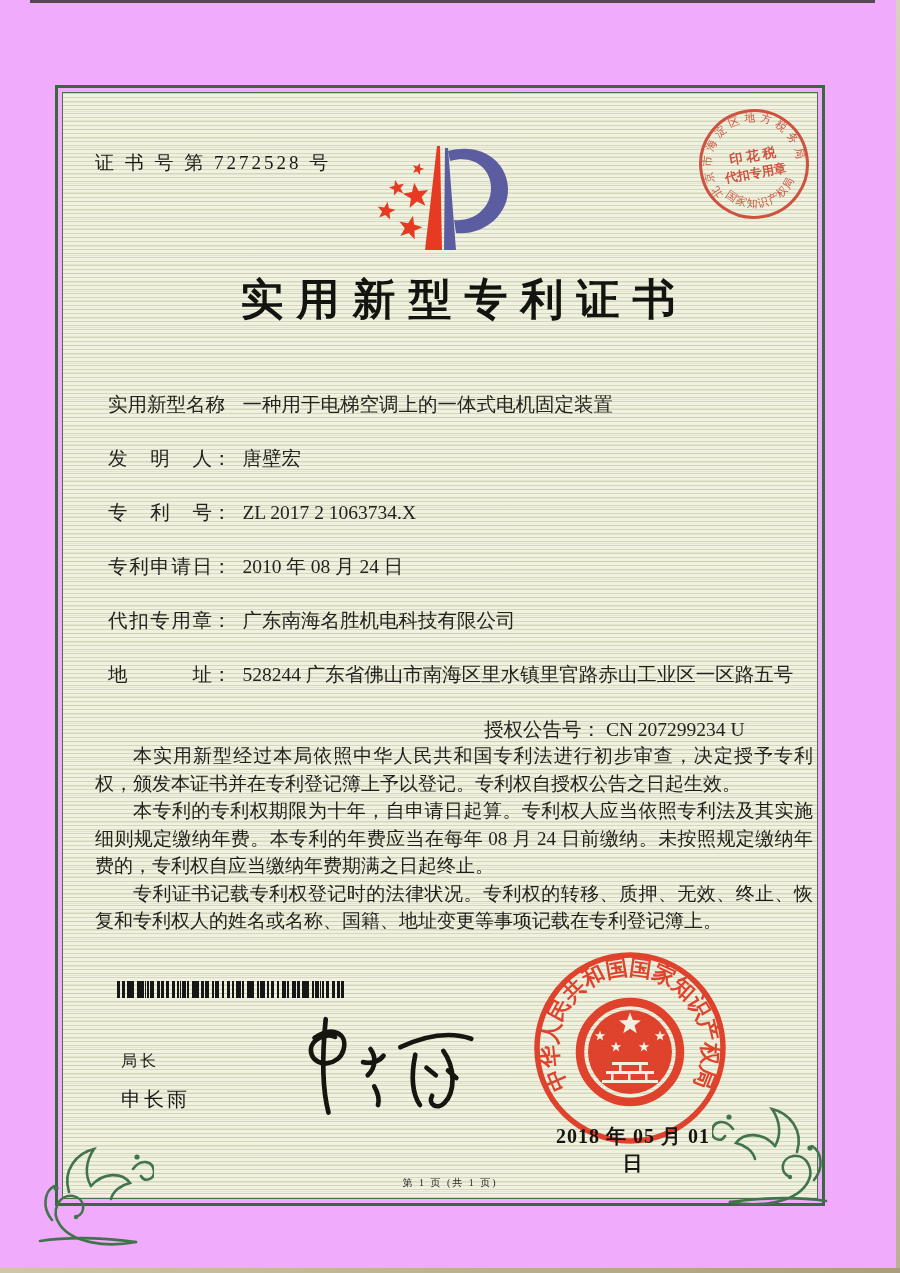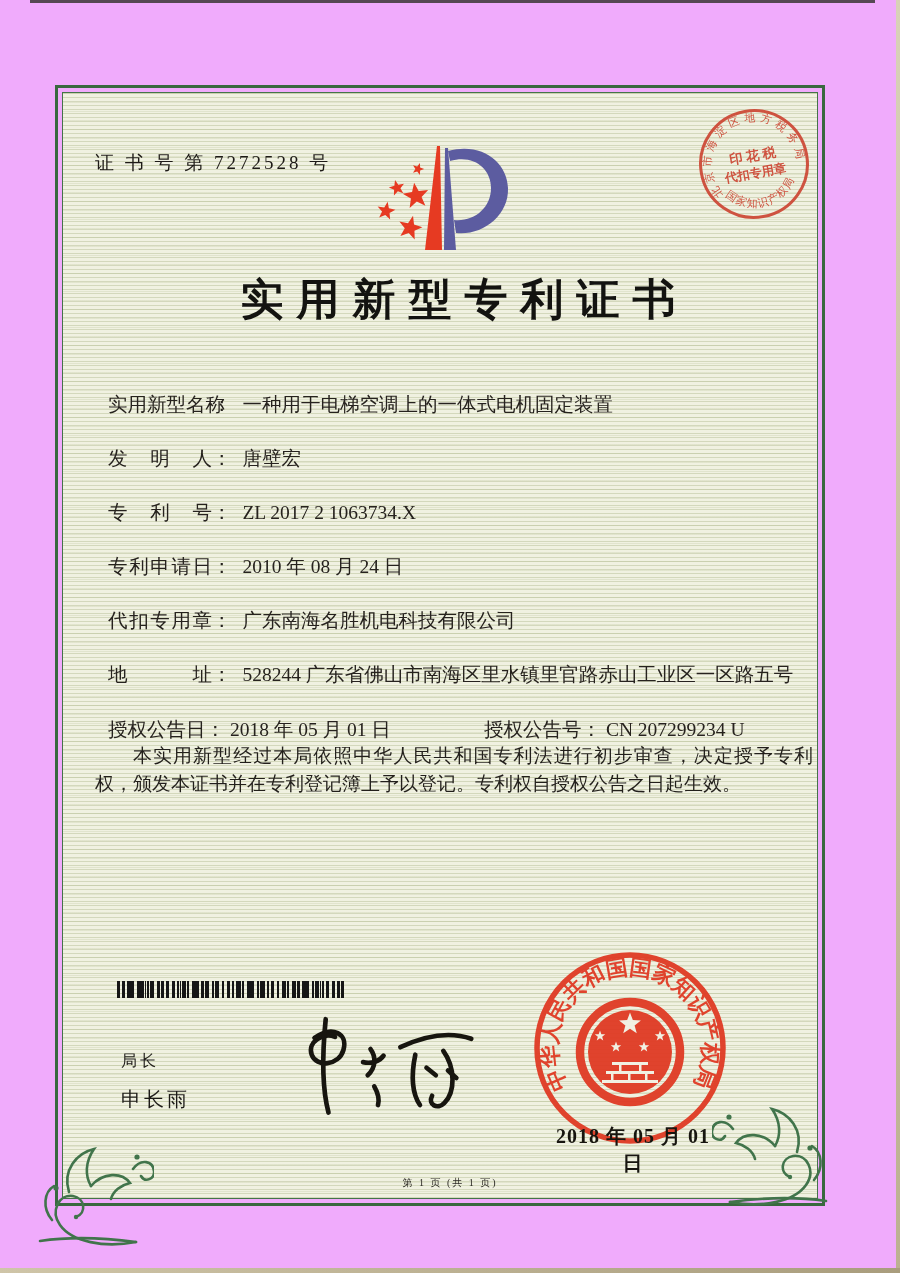--- a/index.html
+++ b/index.html
@@ -139,31 +139,29 @@
   </div>
   <div class="field-row" style="top:607px">
     <span class="flabel">代扣专用章</span><span class="colon">：</span>
     <span class="fvalue">广东南海名胜机电科技有限公司</span>
   </div>
   <div class="field-row" style="top:661px">
     <span class="flabel">地址</span><span class="colon">：</span>
     <span class="fvalue">528244 广东省佛山市南海区里水镇里官路赤山工业区一区路五号</span>
   </div>
 
-  <div class="grant-left">
-    <span>授权公告日</span><span class="colon">：</span>
-    <span>2018 年 05 月 01 日</span>
-  </div>
   <div class="grant-right">
     <span>授权公告号</span><span class="colon">：</span>
     <span>CN 207299234 U</span>
   </div>
 
   <div class="body-text">
     <p>本实用新型经过本局依照中华人民共和国专利法进行初步审查，决定授予专利权，颁发本证书并在专利登记簿上予以登记。专利权自授权公告之日起生效。</p>
+    <p>本专利的专利权期限为十年，自申请日起算。专利权人应当依照专利法及其实施细则规定缴纳年费。本专利的年费应当在每年 08 月 24 日前缴纳。未按照规定缴纳年费的，专利权自应当缴纳年费期满之日起终止。</p>
+    <p>专利证书记载专利权登记时的法律状况。专利权的转移、质押、无效、终止、恢复和专利权人的姓名或名称、国籍、地址变更等事项记载在专利登记簿上。</p>
   </div>
 
   <div class="barcode"></div>
 
   <div class="signer-title">局长</div>
   <div class="signer-name">申长雨</div>
 
   <svg class="signature" width="225" height="112" viewBox="0 0 240 120">
     <g fill="none" stroke="#17150f" stroke-width="5" stroke-linecap="round" stroke-linejoin="round">
       <path d="M60,32 C80,18 96,28 91,45 C86,62 62,64 57,50 C52,36 70,26 82,31"></path>

